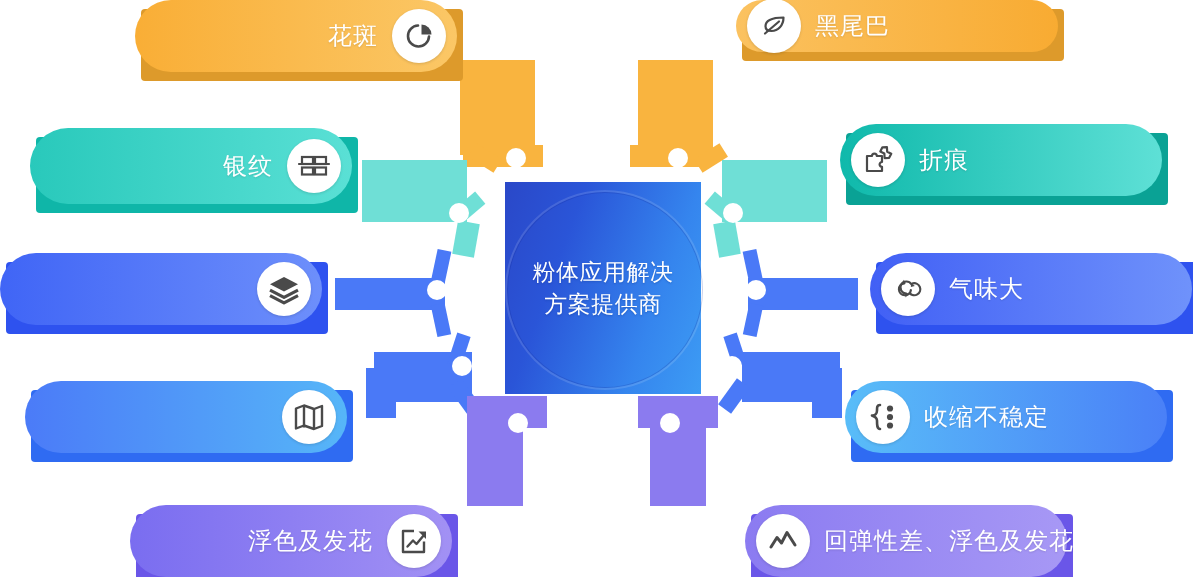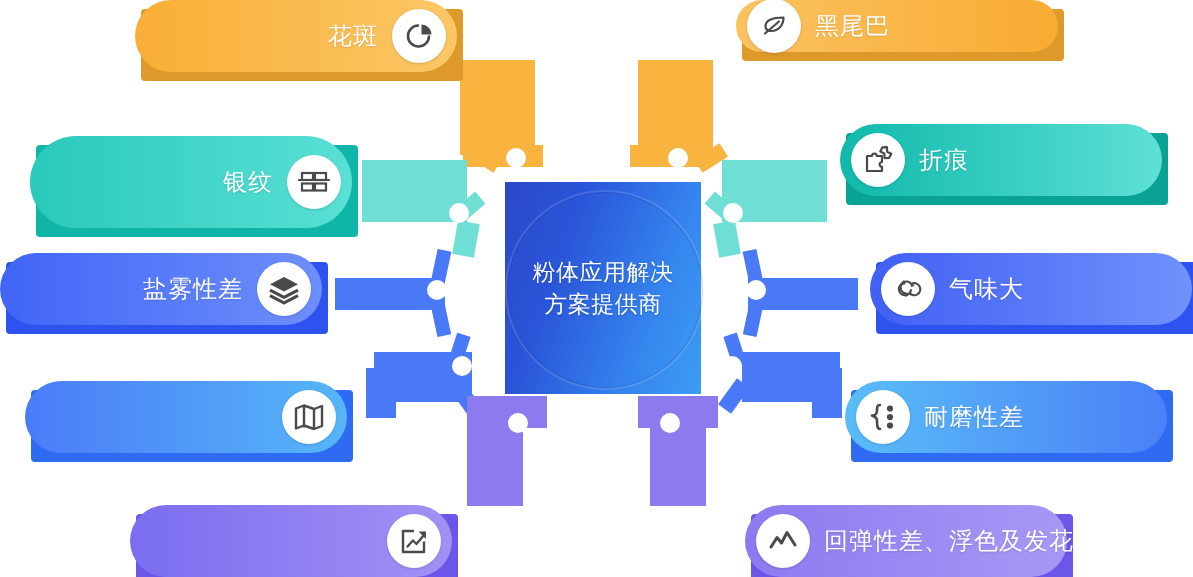--- a/index.html
+++ b/index.html
@@ -154,39 +154,38 @@
         <div class="pill right-icon" style="background: linear-gradient(90deg, rgb(249, 174, 54) 0%, rgb(251, 199, 102) 100%); text-align: center;">
           <span class="pill-label">花斑</span>
           <span class="icon-badge">
             <svg width="34" height="34" viewBox="0 0 34 34">
               <path d="M16 6.5A10.5 10.5 0 1 0 27 17.5" fill="none" stroke="#4a4a4a" stroke-width="2.6" stroke-linecap="round"></path>
               <path d="M19.5 5.5v10h10A10 10 0 0 0 19.5 5.5z" fill="#4a4a4a"></path>
             </svg>
           </span>
         </div>
       </div>
-      <div class="pill-wrap" style="left: 30px; top: 136px; width: 322px; height: 92px;">
+      <div class="pill-wrap" style="left: 30px; top: 128px; width: 322px; height: 76px;">
         <div class="pill-shadow" style="background: rgb(15, 182, 168);"></div>
         <div class="pill right-icon" style="background: linear-gradient(90deg, rgb(41, 201, 187) 0%, rgb(90, 224, 213) 100%);">
           <span class="pill-label">银纹</span>
           <span class="icon-badge">
             <svg width="34" height="34" viewBox="0 0 34 34">
               <rect x="5" y="8" width="11" height="7" fill="none" stroke="#4a4a4a" stroke-width="2.2"></rect>
               <rect x="18" y="8" width="11" height="7" fill="none" stroke="#4a4a4a" stroke-width="2.2"></rect>
               <rect x="5" y="18.5" width="11" height="7" fill="none" stroke="#4a4a4a" stroke-width="2.2"></rect>
               <rect x="18" y="18.5" width="11" height="7" fill="none" stroke="#4a4a4a" stroke-width="2.2"></rect>
               <path d="M2 15h13M19 15h13" stroke="#4a4a4a" stroke-width="2.2" stroke-linecap="round"></path>
             </svg>
           </span>
         </div>
       </div>
       <div class="pill-wrap" style="left: 0px; top: 253px; width: 322px; height: 72px;">
         <div class="pill-shadow" style="background: rgb(46, 82, 239);"></div>
         <div class="pill right-icon" style="background: linear-gradient(90deg, rgb(64, 101, 246) 0%, rgb(109, 143, 251) 100%);">
-          <span class="pill-label">盐雾性差</span>
           <span class="icon-badge">
             <svg width="34" height="34" viewBox="0 0 34 34">
               <path d="M17 5 31 12.2 17 19.4 3 12.2z" fill="#4a4a4a"></path>
               <path d="M3 18.2 17 25.4 31 18.2" fill="none" stroke="#4a4a4a" stroke-width="3.2" stroke-linejoin="round"></path>
               <path d="M3 23.6 17 30.8 31 23.6" fill="none" stroke="#4a4a4a" stroke-width="3.2" stroke-linejoin="round"></path>
             </svg>
           </span>
         </div>
       </div>
       <div class="pill-wrap" style="left: 25px; top: 381px; width: 322px; height: 72px;">
@@ -196,20 +195,21 @@
             <svg width="34" height="34" viewBox="0 0 34 34">
               <path d="M4 8.5 12 5.5l10 3.5 8-3v20l-8 3-10-3.5-8 3z" fill="none" stroke="#4a4a4a" stroke-width="2.4" stroke-linejoin="round"></path>
               <path d="M12 5.5v22M22 9v20" stroke="#4a4a4a" stroke-width="2.4"></path>
             </svg>
           </span>
         </div>
       </div>
       <div class="pill-wrap" style="left: 130px; top: 505px; width: 322px; height: 72px;">
         <div class="pill-shadow" style="background: rgb(106, 86, 232);"></div>
         <div class="pill right-icon" style="background: linear-gradient(90deg, rgb(122, 109, 240) 0%, rgb(162, 145, 244) 100%);">
+          <span class="pill-label">浮色及发花</span>
           <span class="icon-badge">
             <svg width="34" height="34" viewBox="0 0 34 34">
               <path d="M27 17.5V28H6V7h11" fill="none" stroke="#4a4a4a" stroke-width="2.4" stroke-linejoin="round"></path>
               <path d="M10.5 22.5 16 16.5l3.5 3.5L27 11" fill="none" stroke="#4a4a4a" stroke-width="2.4" stroke-linecap="round" stroke-linejoin="round"></path>
               <path d="M21.5 7.5H29v7.5z" fill="#4a4a4a"></path>
             </svg>
           </span>
         </div>
       </div>
       <div class="pill-wrap" style="left: 736px; top: 0px; width: 322px; height: 52px;">
@@ -258,21 +258,21 @@
         <div class="pill-shadow" style="background: rgb(47, 107, 242);"></div>
         <div class="pill left-icon" style="background: linear-gradient(90deg, rgb(89, 189, 248) 0%, rgb(74, 128, 247) 100%);">
           <span class="icon-badge">
             <svg width="34" height="34" viewBox="0 0 34 34">
               <path d="M14 5c-3 0-3 2.4-3 5.4S9 15.5 6.5 15.5 11 16 11 20.6 11 29 14 29" fill="none" stroke="#4a4a4a" stroke-width="2.6" stroke-linecap="round" stroke-linejoin="round"></path>
               <circle cx="24" cy="8.5" r="3.1" fill="#4a4a4a"></circle>
               <circle cx="24" cy="17" r="3.1" fill="#4a4a4a"></circle>
               <circle cx="24" cy="25.5" r="3.1" fill="#4a4a4a"></circle>
             </svg>
           </span>
-          <span class="pill-label">耐磨性差</span>
+          <span class="pill-label">收缩不稳定</span>
         </div>
       </div>
       <div class="pill-wrap" style="left: 745px; top: 505px; width: 322px; height: 72px;">
         <div class="pill-shadow" style="background: rgb(106, 86, 232);"></div>
         <div class="pill left-icon" style="background: linear-gradient(90deg, rgb(139, 123, 241) 0%, rgb(167, 152, 245) 100%);">
           <span class="icon-badge">
             <svg width="34" height="34" viewBox="0 0 34 34">
               <path d="M5 23 11 13.5 15.5 19 21 8.5 29 21" fill="none" stroke="#4a4a4a" stroke-width="3" stroke-linecap="round" stroke-linejoin="round"></path>
             </svg>
           </span>

